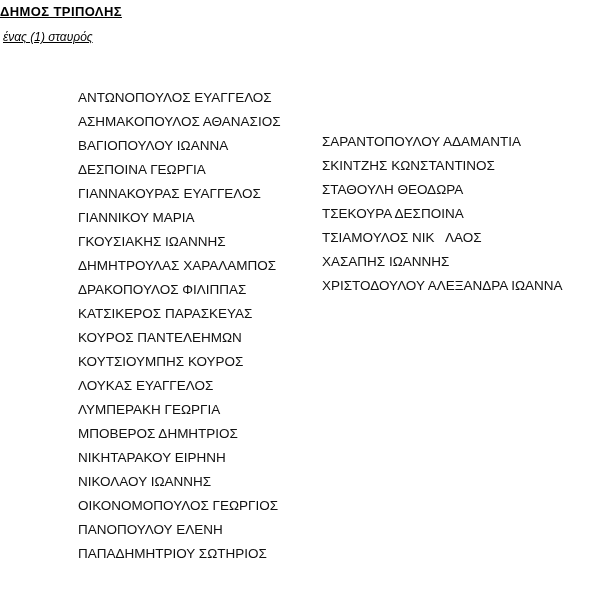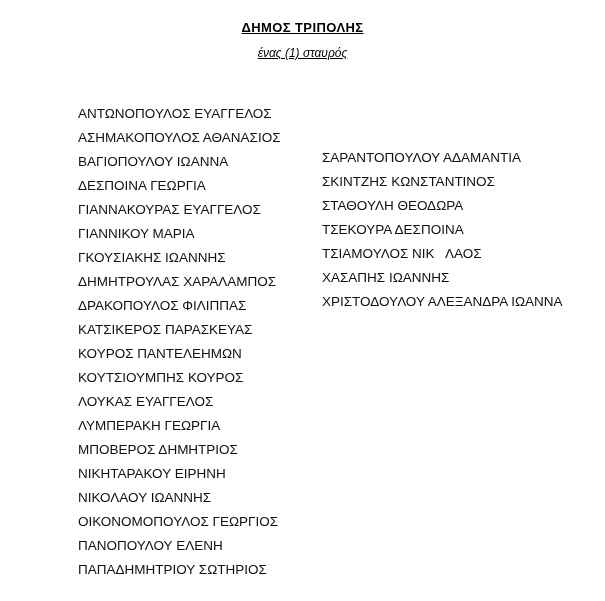--- a/index.html
+++ b/index.html
@@ -18,55 +18,55 @@
 
   .page {
     position: relative;
     width: 605px;
     height: 601px;
   }
 
   
   .header {
     width: 100%;
-    text-align: center;
-    padding-top: 20px;
+    text-align: left;
+    padding-top: 4px;
   }
 
   .doc-title {
     font-size: 13px;
     font-weight: bold;
     text-decoration: underline;
     letter-spacing: 0.4px;
     line-height: 16px;
     margin: 0;
     display: block;
   }
 
   .doc-subtitle {
     font-size: 12px;
     font-style: italic;
     text-decoration: underline;
     line-height: 16px;
-    margin: 16px;
+    margin: 3px;
     margin-top: 9px;
     display: block;
   }
 
   
   .columns {
     position: absolute;
     top: 86px;
     left: 0;
     width: 605px;
   }
 
   .column {
     position: absolute;
-    top: 16px;
+    top: 0;
   }
 
   .column-left {
     left: 78px;
     width: 236px;
   }
 
   .column-right {
     left: 322px;
     width: 266px;

